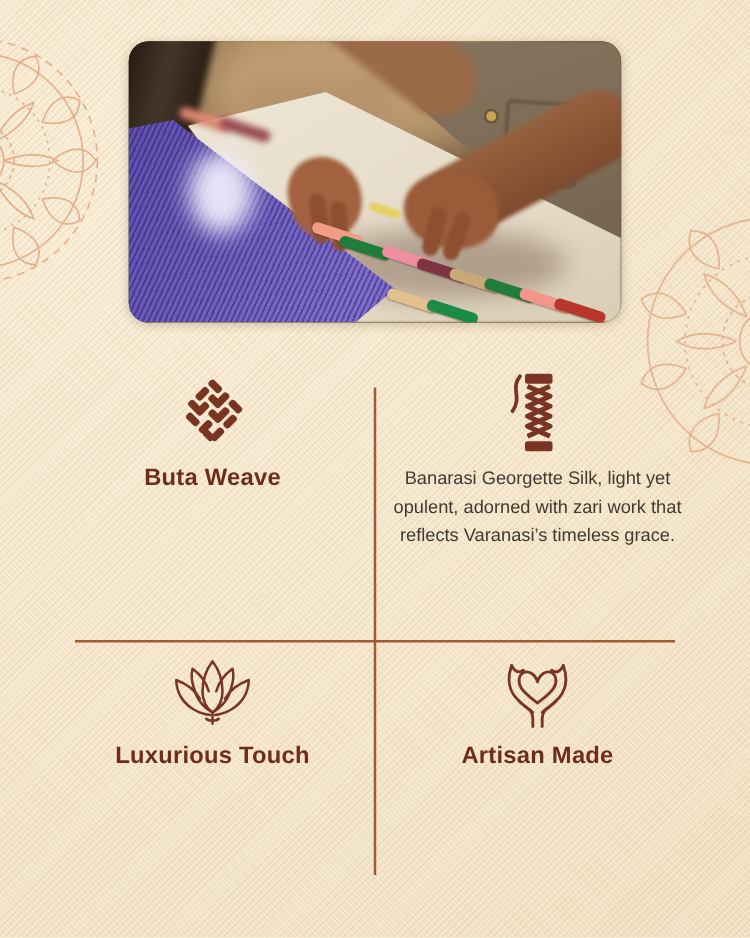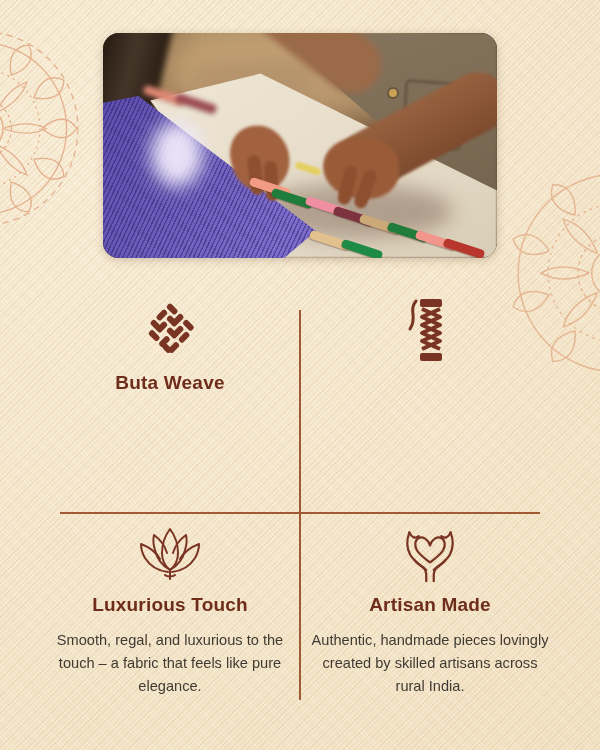--- a/index.html
+++ b/index.html
@@ -236,51 +236,50 @@
           <rect x="16" y="2" width="22" height="8" rx="2" stroke="none"></rect>
           <rect x="16" y="56" width="22" height="8" rx="2" stroke="none"></rect>
           <g fill="none" stroke-width="4" stroke-linejoin="round">
             <path d="M18,12 L36,20 L18,28 L36,36 L18,44 L36,52"></path>
             <path d="M36,12 L18,20 L36,28 L18,36 L36,44 L18,52"></path>
           </g>
           <path d="M12,4 C4,14 14,20 6,32" fill="none" stroke-width="3" stroke-linecap="round"></path>
         </g>
       </svg>
     </div>
+    <p class="feature-desc">Banarasi Georgette Silk, light yet opulent, adorned with zari work that reflects Varanasi’s timeless grace.</p>
   </div>
 
   <div class="cell cell-3">
     <div class="icon-box">
       <svg width="66" height="56" viewBox="0 0 66 56">
         <g fill="none" stroke="#7a3423" stroke-width="2" stroke-linecap="round" stroke-linejoin="round">
           <path d="M33,3 C27,11 25,20 25,27 C25,36 29,41 33,44 C37,41 41,36 41,27 C41,20 39,11 33,3 Z"></path>
           <path d="M33,44 C26,40 20,33 18,24 C16,18 16,13 17,9 C24,14 28,20 30,27"></path>
           <path d="M33,44 C40,40 46,33 48,24 C50,18 50,13 49,9 C42,14 38,20 36,27"></path>
           <path d="M31,46 C22,45 13,40 8,32 C5,27 4,22 4,18 C12,21 19,26 23,33"></path>
           <path d="M35,46 C44,45 53,40 58,32 C61,27 62,22 62,18 C54,21 47,26 43,33"></path>
           <path d="M33,44 L33,53"></path>
           <path d="M28,49 C30,51 36,51 38,49"></path>
         </g>
       </svg>
     </div>
     <h3 class="feature-title">Luxurious Touch</h3>
-    <p class="feature-desc">Smooth, regal, and luxurious to the touch – a fabric that feels like pure elegance.</p>
   </div>
 
   <div class="cell cell-4">
     <div class="icon-box">
       <svg width="60" height="60" viewBox="0 0 64 62">
         <g fill="none" stroke="#7a3423" stroke-width="2.4" stroke-linecap="round" stroke-linejoin="round">
           <path d="M32,22 C30,15 24,12 20,14 C16,16 15,22 18,27 C21,32 27,36 32,40 C37,36 43,32 46,27 C49,22 48,16 44,14 C40,12 34,15 32,22 Z"></path>
           <path d="M10,8 C7,16 7,25 11,32 C14,37 19,41 24,45 C27,47 28,50 28,54 L28,60"></path>
           <path d="M10,8 C12,13 16,15 20,12"></path>
           <path d="M28,48 C24,44 19,42 16,38"></path>
           <path d="M54,8 C57,16 57,25 53,32 C50,37 45,41 40,45 C37,47 36,50 36,54 L36,60"></path>
           <path d="M54,8 C52,13 48,15 44,12"></path>
           <path d="M36,48 C40,44 45,42 48,38"></path>
         </g>
       </svg>
     </div>
     <h3 class="feature-title">Artisan Made</h3>
-    <p class="feature-desc">Authentic, handmade pieces lovingly created by skilled artisans across rural India.</p>
   </div>
 
 </div>
 
 </body></html>

